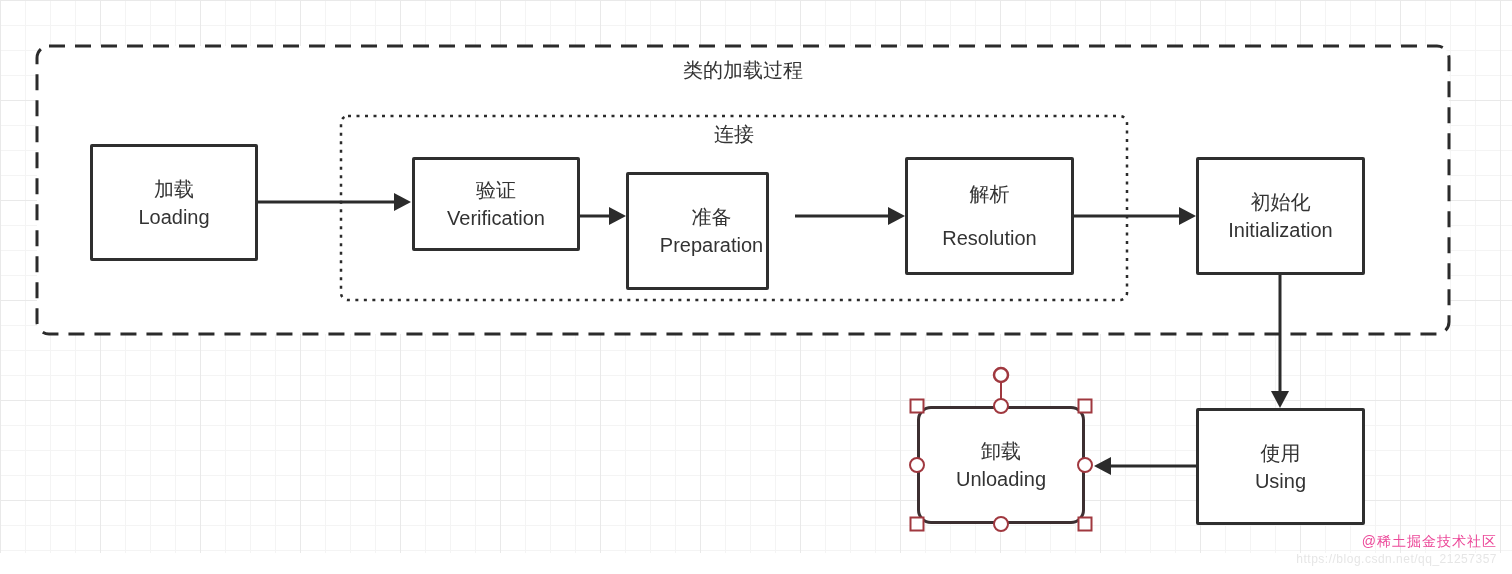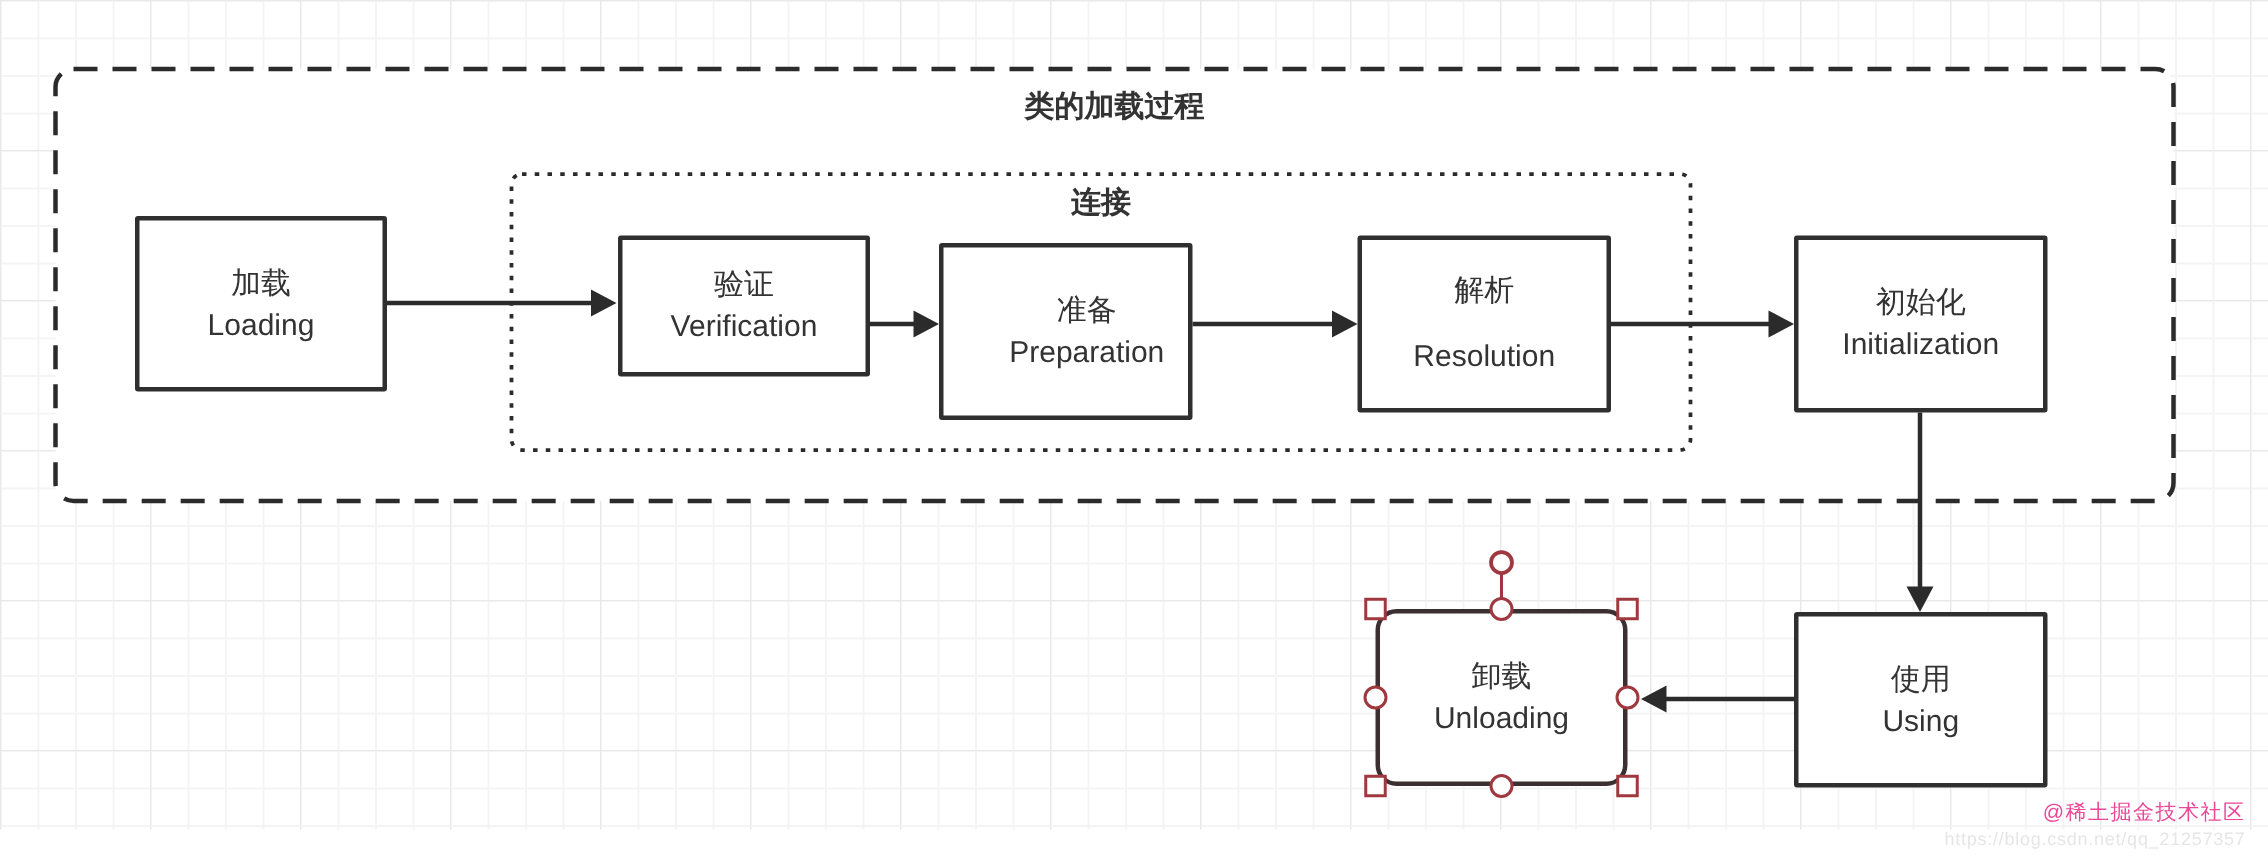--- a/index.html
+++ b/index.html
@@ -34,21 +34,20 @@
   svg.layer.under { z-index: 1; }
   svg.layer.over  { z-index: 5; pointer-events: none; }
   svg.layer.over .handle { pointer-events: auto; }
 
   .group-title {
     position: absolute;
     z-index: 2;
     text-align: center;
     font-size: 20px;
     color: #333333;
-    font-weight: bold;
   }
   .node {
     position: absolute;
     z-index: 3;
     box-sizing: border-box;
     background: #ffffff;
     border: 3px solid #2f2f2f;
     border-radius: 2px;
     display: flex;
     flex-direction: column;
@@ -133,21 +132,21 @@
   <div class="node" style="left:90px; top:144px; width:168px; height:117px;">
     <span>加载</span>
     <span>Loading</span>
   </div>
 
   <div class="node" style="left:412px; top:157px; width:168px; height:94px;">
     <span>验证</span>
     <span>Verification</span>
   </div>
 
-  <div class="node" style="left:626px; top:162px; width:169px; height:118px;padding-left:28px;">
+  <div class="node" style="left:626px; top:172px; width:143px; height:118px;padding-left:28px;">
     <span>准备</span>
     <span>Preparation</span>
   </div>
 
   <div class="node" style="left:905px; top:157px; width:169px; height:118px;gap:16px;">
     <span>解析</span>
     <span>Resolution</span>
   </div>
 
   <div class="node" style="left:1196px; top:157px; width:169px; height:118px;">

